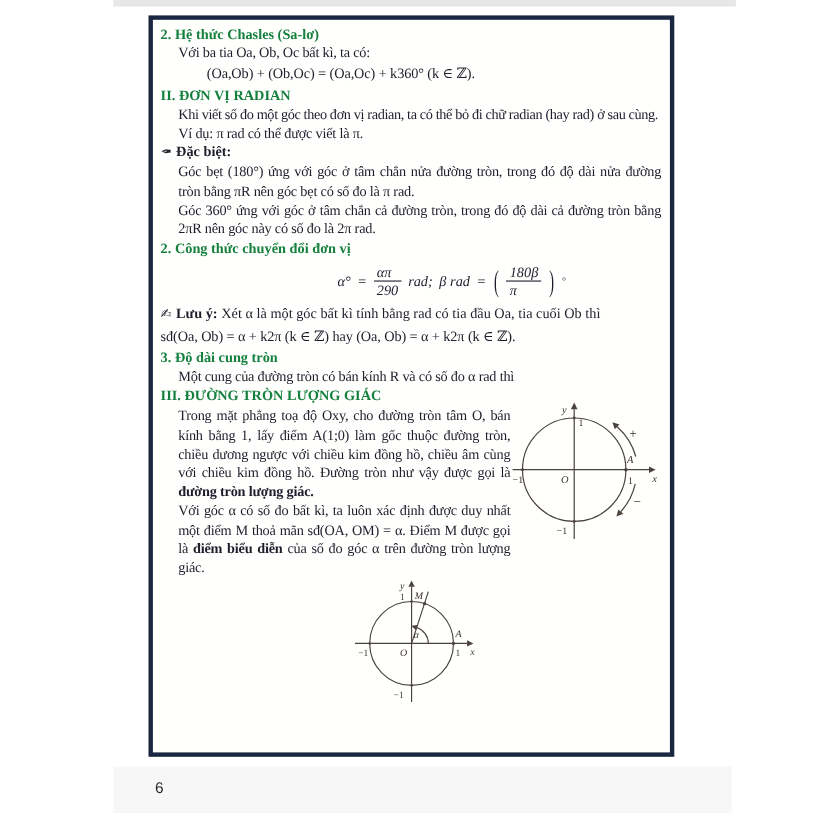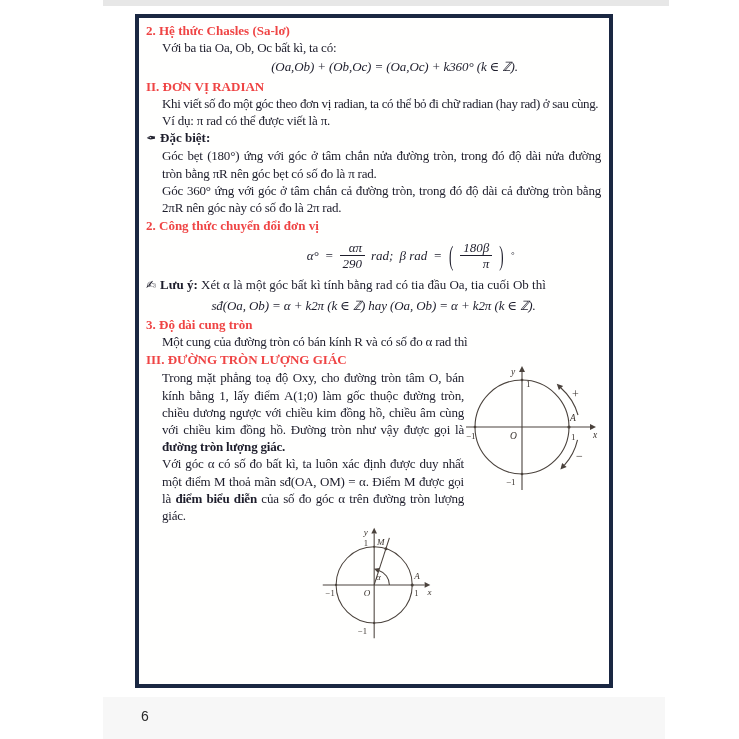--- a/index.html
+++ b/index.html
@@ -10,34 +10,34 @@
   }
   .sheet{position:relative;width:739px;height:739px;background:#ffffff;}
   .top-strip{position:absolute;left:103px;top:0;width:566px;height:6px;background:#e7e7e7;}
   .bottom-band{position:absolute;left:103px;top:697px;width:562px;height:42px;background:#f7f7f7;}
   .page-box{
     position:absolute;left:135px;top:14px;width:478px;height:674px;
     box-sizing:border-box;border:4px solid #1a2742;background:#fffffe;
     padding:3px 8px 0 7px;overflow:hidden;
     font-size:13px;line-height:17.2px;
   }
-  .h{font-weight:bold;color:#ef4444;margin-top:1px;}
+  .h{font-weight:bold;color:#15803d;margin-top:1px;}
   .ind{margin-left:16px;letter-spacing:-0.2px;text-align:justify;}
   .tight{letter-spacing:-0.35px;}
   .itb{font-weight:bold;}
-  .formula{text-align:center;font-style:italic;letter-spacing:-0.1px;margin:2px 0;}
+  .formula{letter-spacing:-0.1px;margin:2px 0;}
   .f1{padding-left:42px;}
   .marker{
     font-family:"DejaVu Sans",sans-serif;font-style:normal;font-size:12px;
     display:inline-block;margin-right:4px;color:#22222f;
   }
   .flip{transform:scaleX(-1);}
   .conv-row{display:flex;justify-content:center;align-items:center;gap:6px;
     font-style:italic;margin:2px 0 2px 74px;height:38px;}
-  .frac{display:inline-block;text-align:right;line-height:15px;}
+  .frac{display:inline-block;text-align:left;line-height:15px;}
   .frac .num{display:block;padding:0 3px;border-bottom:1.1px solid #1d1d2b;}
   .frac .den{display:block;padding:0 3px;}
   .bp{display:inline-block;transform:scaleY(2.1);font-weight:400;margin:0 1px;font-style:normal;}
   .sup{vertical-align:super;font-size:9px;}
   .row3{display:flex;margin-top:1px;}
   .col-text{width:334px;}
   .col-fig{width:137px;position:relative;margin-top:-5px;}
   .fig2wrap{margin:0 0 0 172px;height:118px;}
   svg text{font-family:"Liberation Serif","DejaVu Serif",serif;fill:#3a332e;}
   svg .lbl{font-size:9.5px;font-style:italic;}

